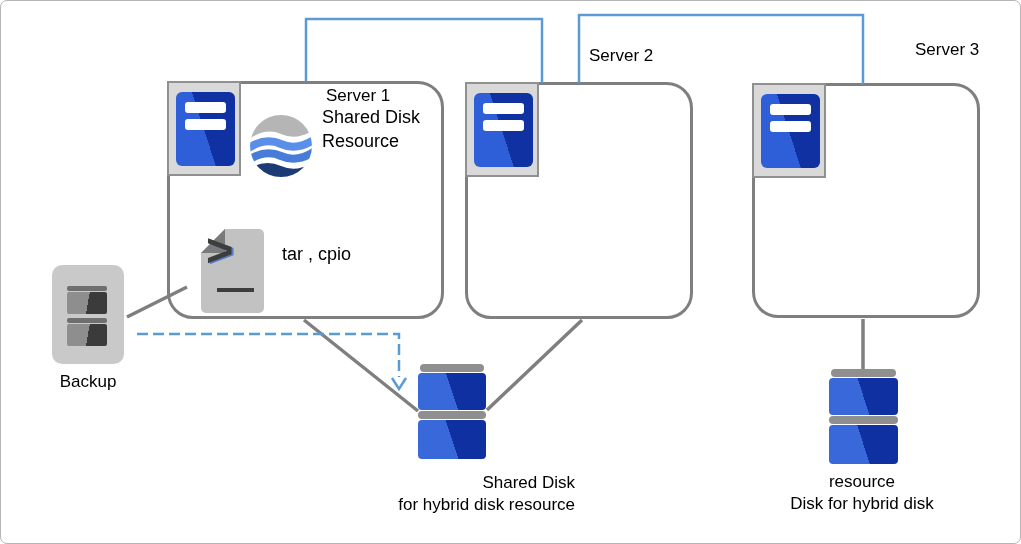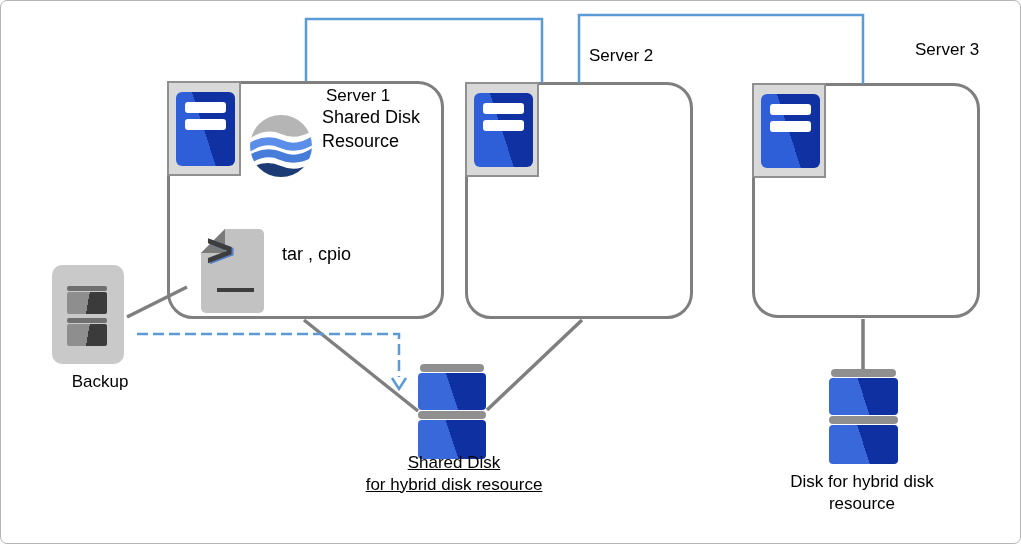--- a/index.html
+++ b/index.html
@@ -62,22 +62,22 @@
   }
   #server1-label { left: 325px; top: 50px; margin-top: 34px; }
   #server2-label { left: 588px; top: 44px; }
   #server3-label { left: 875px; top: 38px; margin-left: 39px; }
   #hdr-label {
     left: 321px; top: 105px;
     width: 105px; white-space: normal;
     font-size: 18px; line-height: 23.5px;
   }
   #tools-label { left: 281px; top: 243px; font-size: 18px; }
-  #backup-label { left: 47px;  top: 370px; width: 104px; text-align: center; line-height: 22px; white-space: normal; }
-  #shared-disk-label { left: 332px; top: 451px; width: 242px; text-align: center; line-height: 21.5px; white-space: normal; text-decoration: underline; }
+  #backup-label { left: 35px;  top: 370px; width: 104px; text-align: center; line-height: 22px; white-space: normal; }
+  #shared-disk-label { left: 332px; top: 471px; width: 242px; text-align: right; line-height: 21.5px; white-space: normal; }
   #hybrid-disk-label { left: 761px; top: 470px; width: 200px; text-align: center; line-height: 22px; white-space: normal; }
   .lbl span { display: block; }
 
   
   #wave-icon { position: absolute; left: 248px; top: 112px; z-index: 4; }
 
   
   #file-icon {
     position: absolute; left: 200px; top: 228px;
     width: 63px; height: 84px; z-index: 4;
@@ -253,17 +253,17 @@
   <div class="lbl" id="backup-label">
     <span>Backup</span>
   </div>
 
   <div class="lbl" id="shared-disk-label">
     <span>Shared Disk</span>
     <span>for hybrid disk resource</span>
   </div>
 
   <div class="lbl" id="hybrid-disk-label">
+    <span>resource</span>
     <span>Disk for hybrid disk</span>
-    <span>resource</span>
   </div>
 
 </div>
 
 </body></html>

